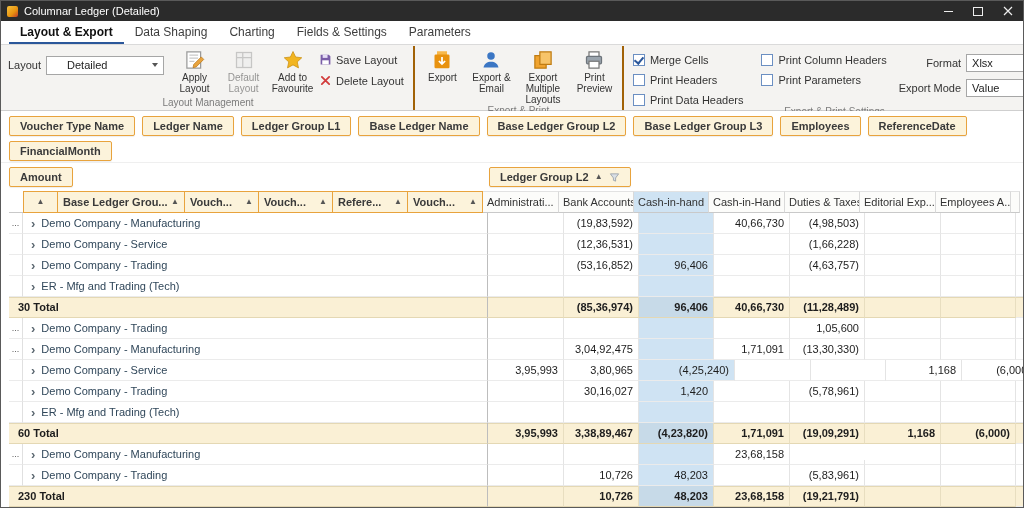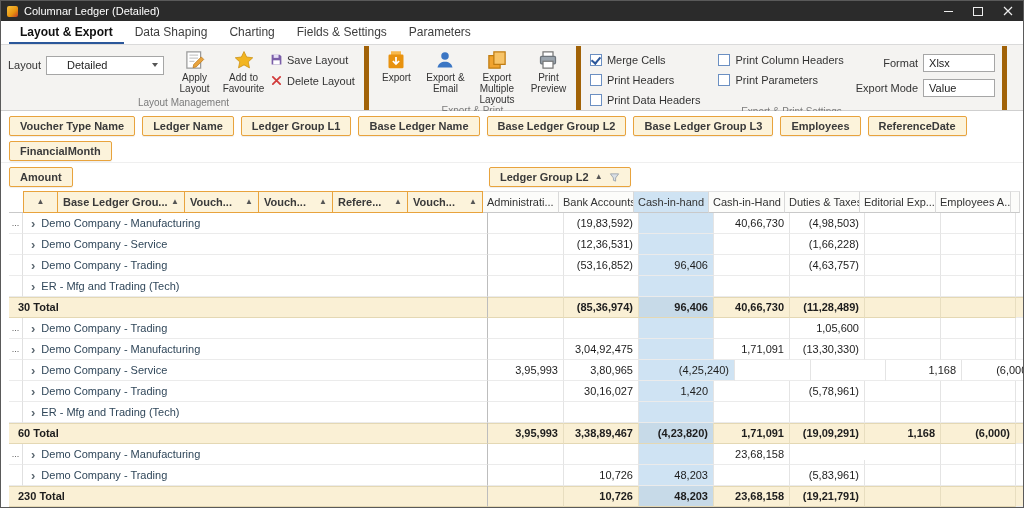--- a/index.html
+++ b/index.html
@@ -14,21 +14,21 @@
   .glyph-min{width:9px;height:1px;background:#eee;display:block;}
   .glyph-max{width:8px;height:7px;border:1px solid #eee;display:block;}
 
   
   .tabstrip{height:23px;flex:0 0 auto;background:#fff;display:flex;align-items:flex-end;padding-left:8px;border-bottom:1px solid #dadada;}
   .rtab{padding:3px 11px 3px;font-size:12px;color:#3d3d3d;cursor:default;border-bottom:2px solid transparent;white-space:nowrap;}
   .rtab.active{color:#101010;font-weight:bold;border-bottom:2px solid #2b579a;}
 
   
   .ribbon{height:64px;flex:0 0 auto;background:#f4f3f1;border-bottom:1px solid #cfcfcf;display:flex;padding:1px 2px 0;}
-  .rgroup{display:flex;flex-direction:column;border-right:5px solid #a16207;padding:1px 3px 0;}
+  .rgroup{display:flex;flex-direction:column;border-right:2px solid #a16207;padding:1px 3px 0;}
   .rgroup-content{flex:1;display:flex;align-items:flex-start;}
   .rgroup-caption{font-size:10px;color:#7b7b7b;text-align:center;padding:0 6px 2px;white-space:nowrap;}
   .combo-block{display:flex;align-items:center;align-self:center;margin:0 6px 14px 2px;}
   .combo-label{font-size:11px;color:#333;margin-right:5px;white-space:nowrap;}
   .combo{height:19px;background:#fff;border:1px solid #a6a6a6;display:flex;align-items:center;justify-content:space-between;font-size:11px;color:#222;padding-left:5px;box-sizing:border-box;}
   .combo.layoutcb{width:118px;padding-left:20px;}
   .combo.smallcb{width:72px;height:18px;}
   .caret{width:0;height:0;border-left:3.5px solid transparent;border-right:3.5px solid transparent;border-top:4px solid #555;margin:0 5px;}
   .bigbtn{width:47px;display:flex;flex-direction:column;align-items:center;padding:3px 1px 0;font-size:10px;line-height:11px;color:#333;text-align:center;cursor:default;}
   .bigbtn svg{width:20px;height:20px;margin-bottom:2px;flex:0 0 auto;}
@@ -118,20 +118,27 @@
           </div>
         </div>
         <div class="bigbtn">
           <svg viewBox="0 0 16 16">
               <rect x="1.5" y="1.5" width="11" height="13" fill="#fff" stroke="#9a9a9a"></rect>
               <path d="M3.5 4h7M3.5 6.5h7M3.5 9h4" stroke="#c9c9c9"></path>
               <path d="M7 11.5l6-6 2 2-6 6-2.6.6z" fill="#e8a33d" stroke="#b97a1e" stroke-width=".6"></path>
             </svg>
           <span>Apply Layout</span>
         </div>
+        <div class="bigbtn disabled">
+          <svg viewBox="0 0 16 16">
+              <rect x="2" y="2" width="12" height="12" fill="#ececec" stroke="#9a9a9a"></rect>
+              <path d="M2 6h12M7 2v12" stroke="#9a9a9a"></path>
+            </svg>
+          <span>Default Layout</span>
+        </div>
         <div class="bigbtn">
           <svg viewBox="0 0 16 16">
               <path d="M8 1.2l2.1 4.4 4.9.6-3.6 3.3 1 4.8L8 11.9l-4.4 2.4 1-4.8L1 6.2l4.9-.6z" fill="#f2b521" stroke="#c98f12" stroke-width=".6"></path>
             </svg>
           <span>Add to Favourite</span>
         </div>
         <div class="smallstack">
           <div class="smallbtn">
             <svg viewBox="0 0 16 16">
                 <path d="M2 2h10l2 2v10H2z" fill="#7a5ea8"></path>

